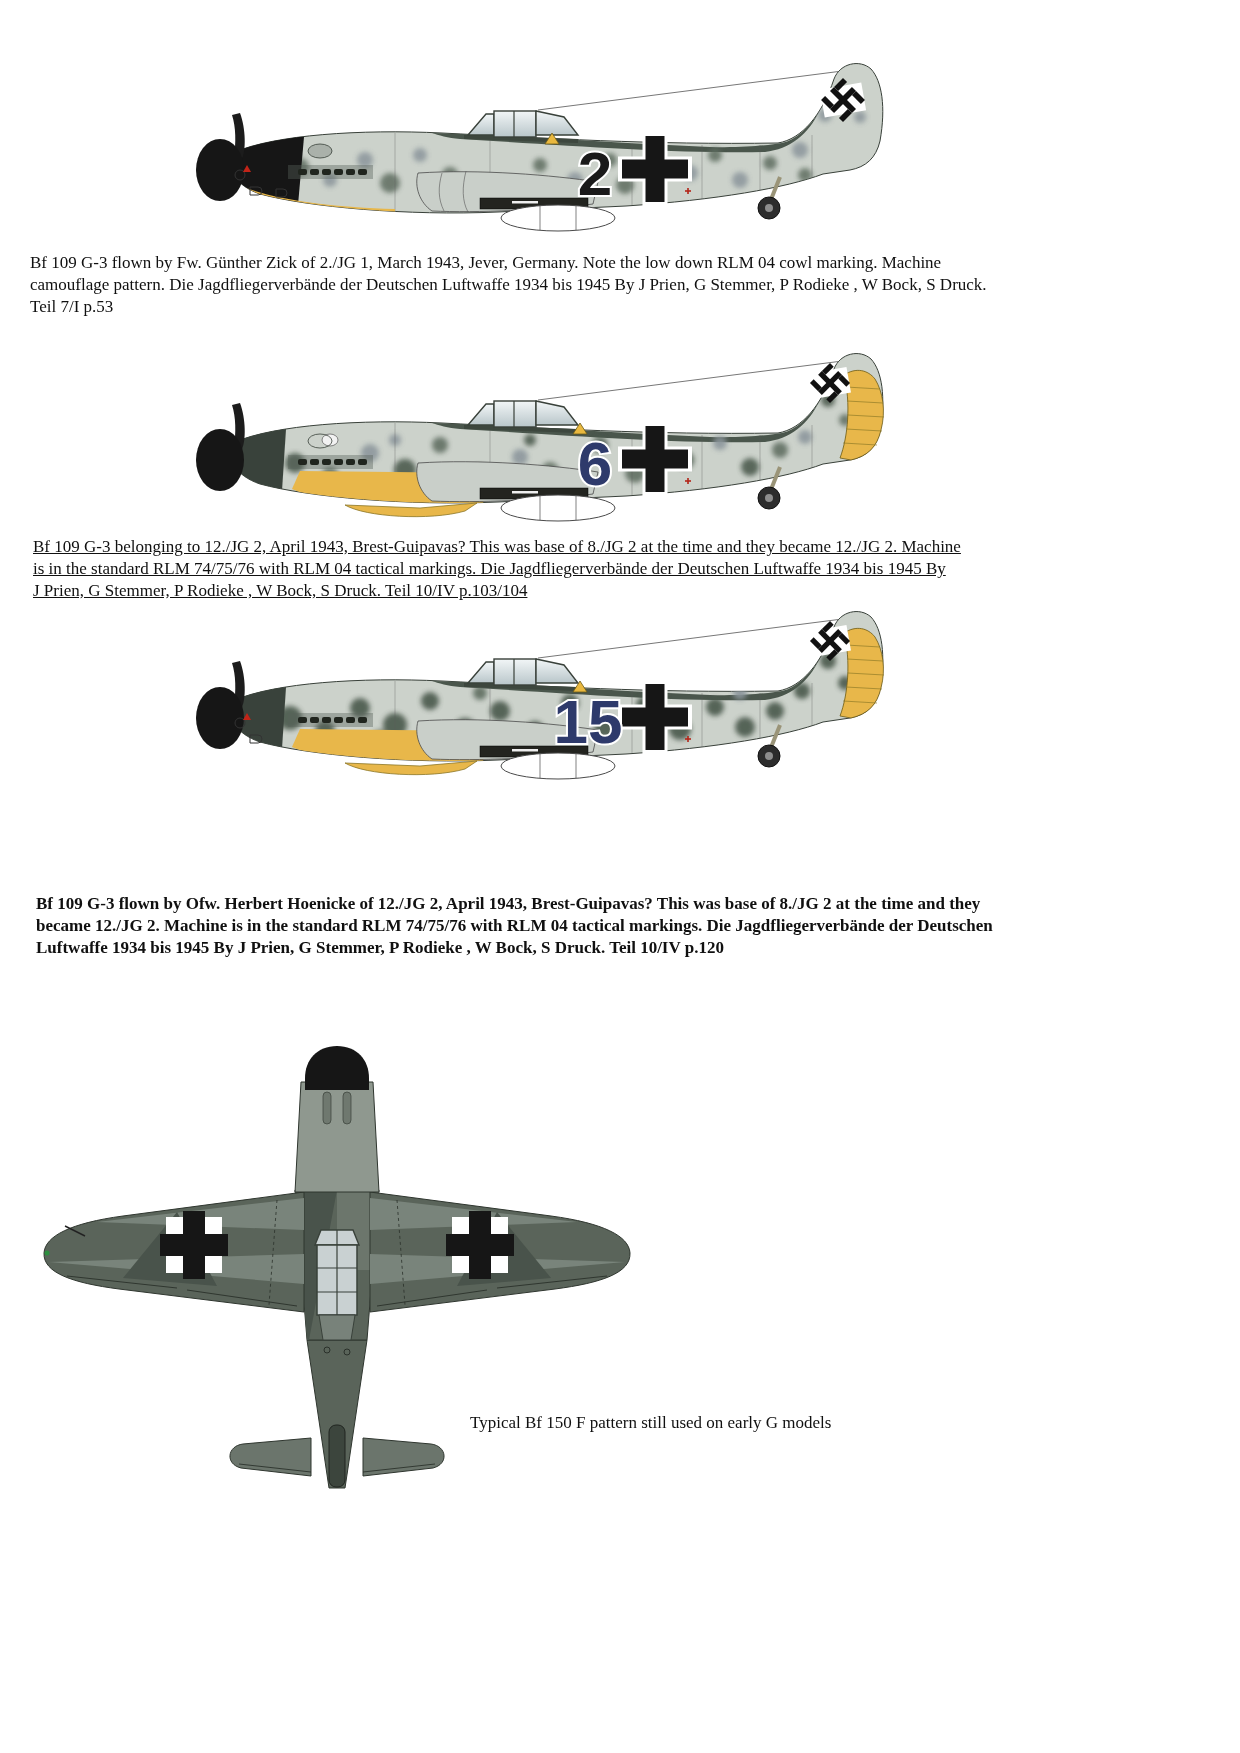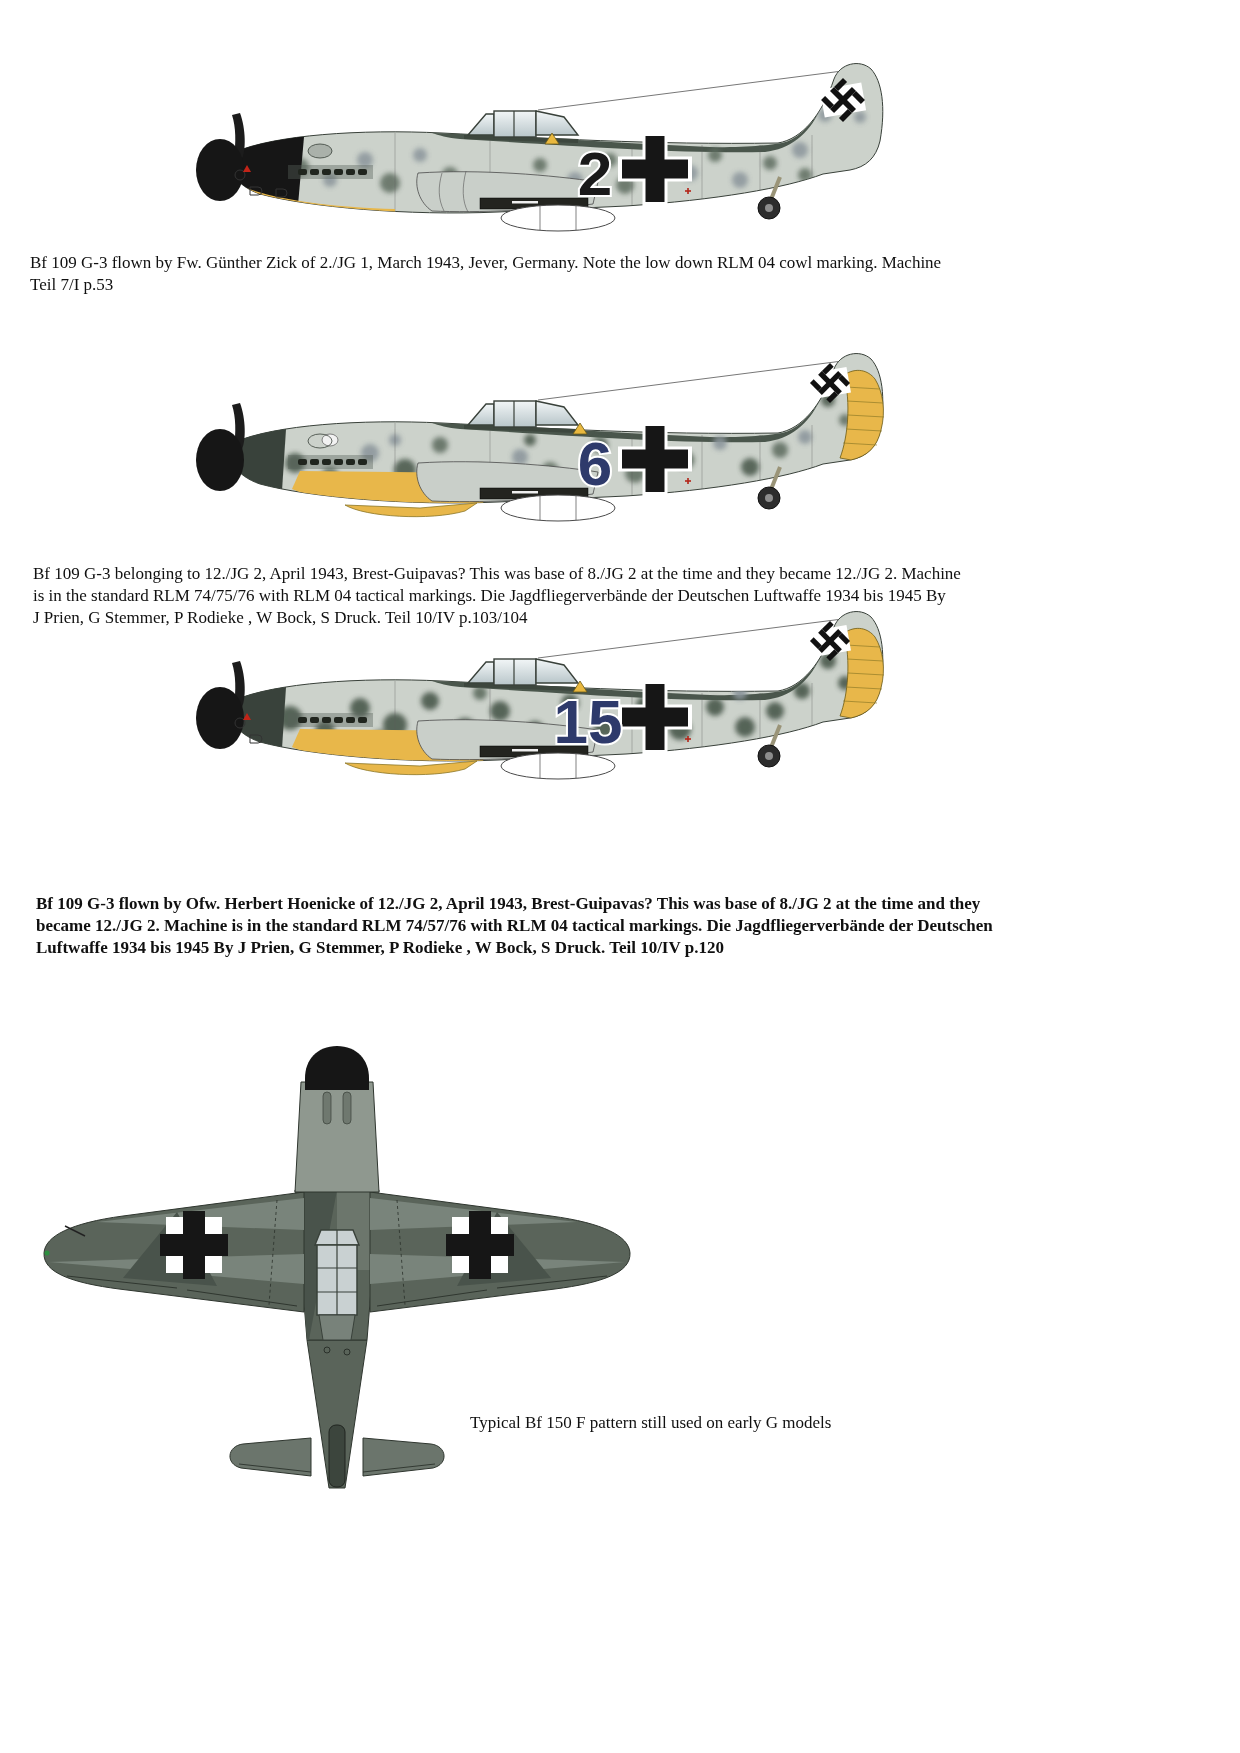--- a/index.html
+++ b/index.html
@@ -5,21 +5,21 @@
   html,body{margin:0;padding:0;background:#ffffff;}
   .page{position:relative;width:1240px;height:1753px;background:#ffffff;overflow:hidden;
         font-family:"Liberation Serif", serif;color:#101010;}
   .profile{position:absolute;width:710px;height:200px;}
   .caption{position:absolute;font-size:17px;line-height:22px;white-space:nowrap;}
   .caption div{white-space:nowrap;}
   #profile1{left:180px;top:55px;}
   #profile2{left:180px;top:345px;}
   #profile3{left:180px;top:603px;}
   #caption1{left:30px;top:252px;}
-  #caption2{left:33px;top:563px;}
+  #caption2{left:33px;top:536px;text-decoration:underline;}
   #caption3{left:36px;top:893px;font-weight:bold;}
   #topview{position:absolute;left:27px;top:1040px;width:620px;height:470px;}
   #caption4{left:470px;top:1412px;}
   svg text.tacnum{font-family:"Liberation Sans", sans-serif;font-weight:bold;font-size:62px;
       paint-order:stroke;stroke:#ffffff;stroke-width:4px;}
 </style>
 </head>
 <body>
 
 <div class="page">
@@ -137,20 +137,21 @@
         <rect x="2.5" y="-13.5" width="11" height="5"></rect>
           <rect x="8.5" y="2.5" width="5" height="11"></rect>
         <rect x="-13.5" y="8.5" width="11" height="5"></rect>
           <rect x="-13.5" y="-13.5" width="5" height="11"></rect>
       </g>
     </g>
   </svg>
 
   <div id="caption1" class="caption">
     <div>Bf 109 G-3 flown by Fw. Günther Zick of 2./JG 1, March 1943, Jever, Germany. Note the low down RLM 04 cowl marking. Machine</div>
+    <div>camouflage pattern. Die Jagdfliegerverbände der Deutschen Luftwaffe 1934 bis 1945 By J Prien, G Stemmer, P Rodieke , W Bock, S Druck.</div>
     <div>Teil 7/I p.53</div>
   </div>
 
   <svg id="profile2" class="profile" viewBox="0 0 710 200">
     <defs>
         <clipPath id="fclip2">
           <path d="M 55,97 C 95,80 180,74 262,78 C 362,83 472,90 598,88 C 622,84 642,60 654,24 C 660,8 680,4 691,14 C 702,26 706,52 700,86 C 696,103 686,112 670,115 L 643,119 C 606,133 536,145 446,151 L 318,157 C 228,161 128,152 80,139 C 56,131 43,112 55,97 Z"></path>
         </clipPath>
       </defs>
     <line x1="358" y1="55" x2="678" y2="14" stroke="#777" stroke-width="1"></line>
@@ -371,21 +372,21 @@
         <rect x="2.5" y="-13.5" width="11" height="5"></rect>
           <rect x="8.5" y="2.5" width="5" height="11"></rect>
         <rect x="-13.5" y="8.5" width="11" height="5"></rect>
           <rect x="-13.5" y="-13.5" width="5" height="11"></rect>
       </g>
     </g>
   </svg>
 
   <div id="caption3" class="caption">
     <div>Bf 109 G-3 flown by Ofw. Herbert Hoenicke of 12./JG 2, April 1943, Brest-Guipavas? This was base of 8./JG 2 at the time and they</div>
-    <div>became 12./JG 2. Machine is in the standard RLM 74/57/76 with RLM 04 tactical markings. Die Jagdfliegerverbände der Deutschen</div>
+    <div>became 12./JG 2. Machine is in the standard RLM 74/75/76 with RLM 04 tactical markings. Die Jagdfliegerverbände der Deutschen</div>
     <div>Luftwaffe 1934 bis 1945 By J Prien, G Stemmer, P Rodieke , W Bock, S Druck. Teil 10/IV p.120</div>
   </div>
 
   <svg id="topview" viewBox="0 0 620 470">
 
     <polygon points="280,300 340,300 318,448 302,448" fill="#5a645a" stroke="#2f362f" stroke-width="1"></polygon>
 
     <polygon points="268,150 352,150 340,300 280,300" fill="#5a645a" stroke="#2f362f" stroke-width="1"></polygon>
     <polygon points="310,150 352,150 346,230 310,230" fill="#6c766c"></polygon>
     <polygon points="268,150 310,150 282,300 280,300" fill="#49534b"></polygon>

